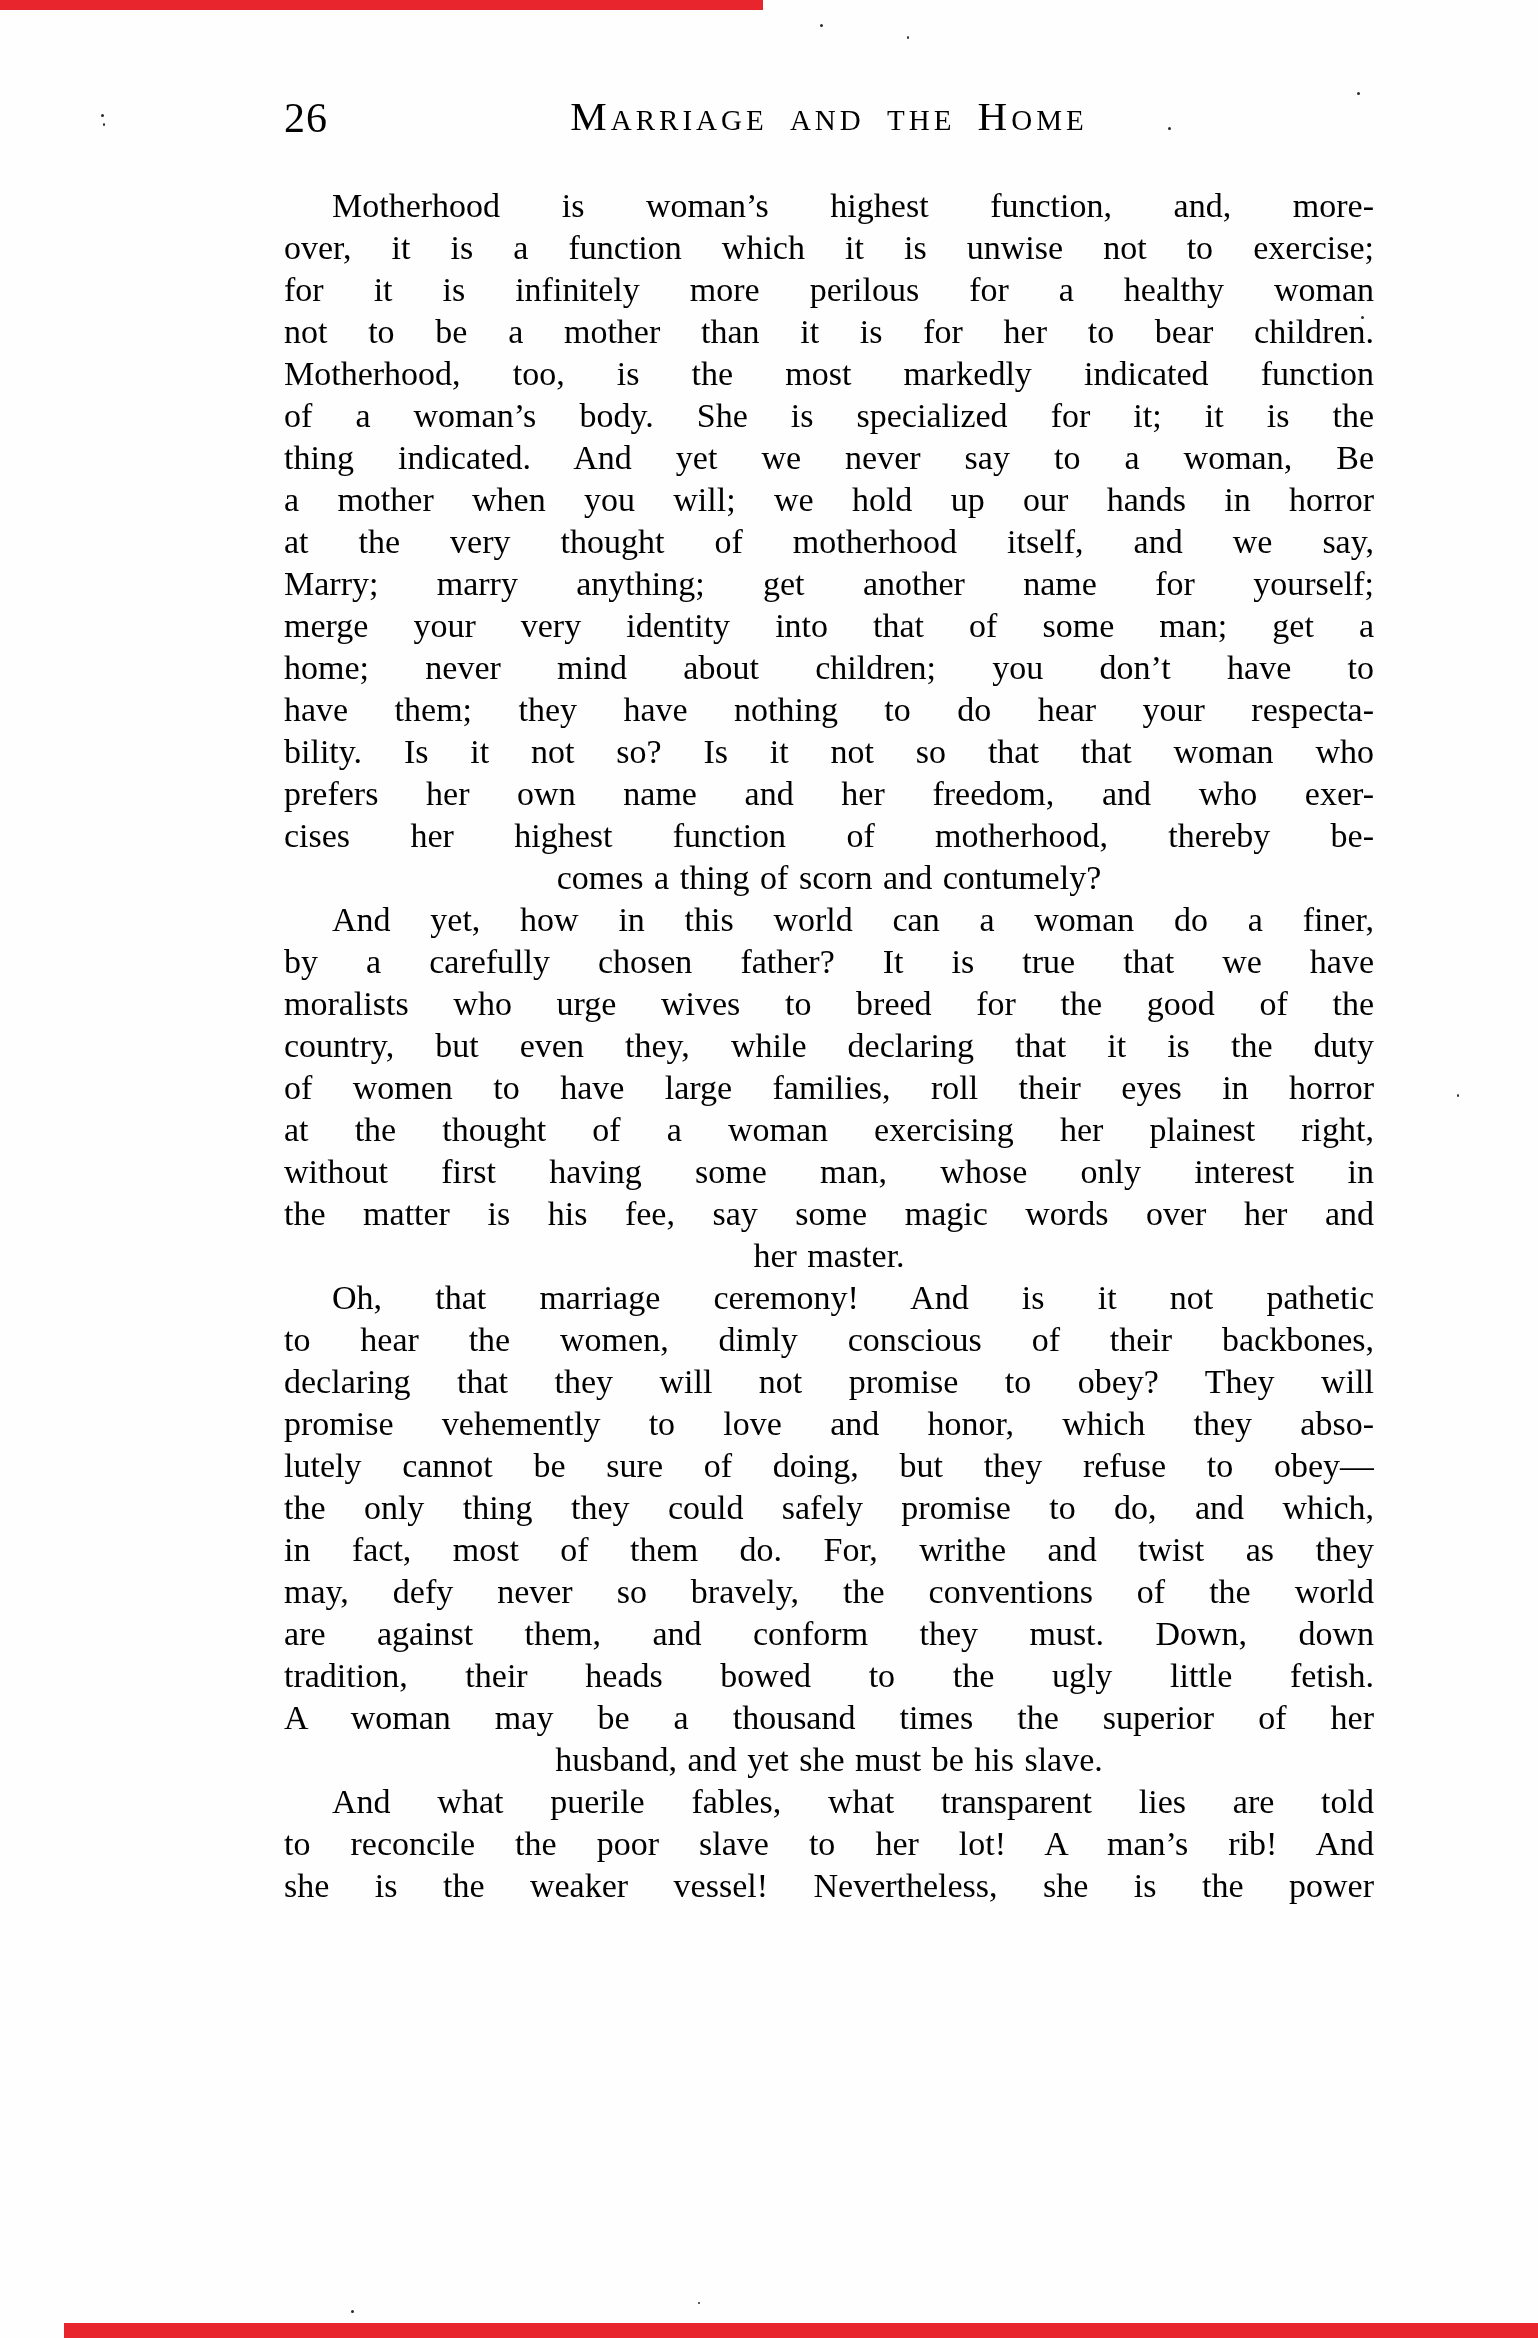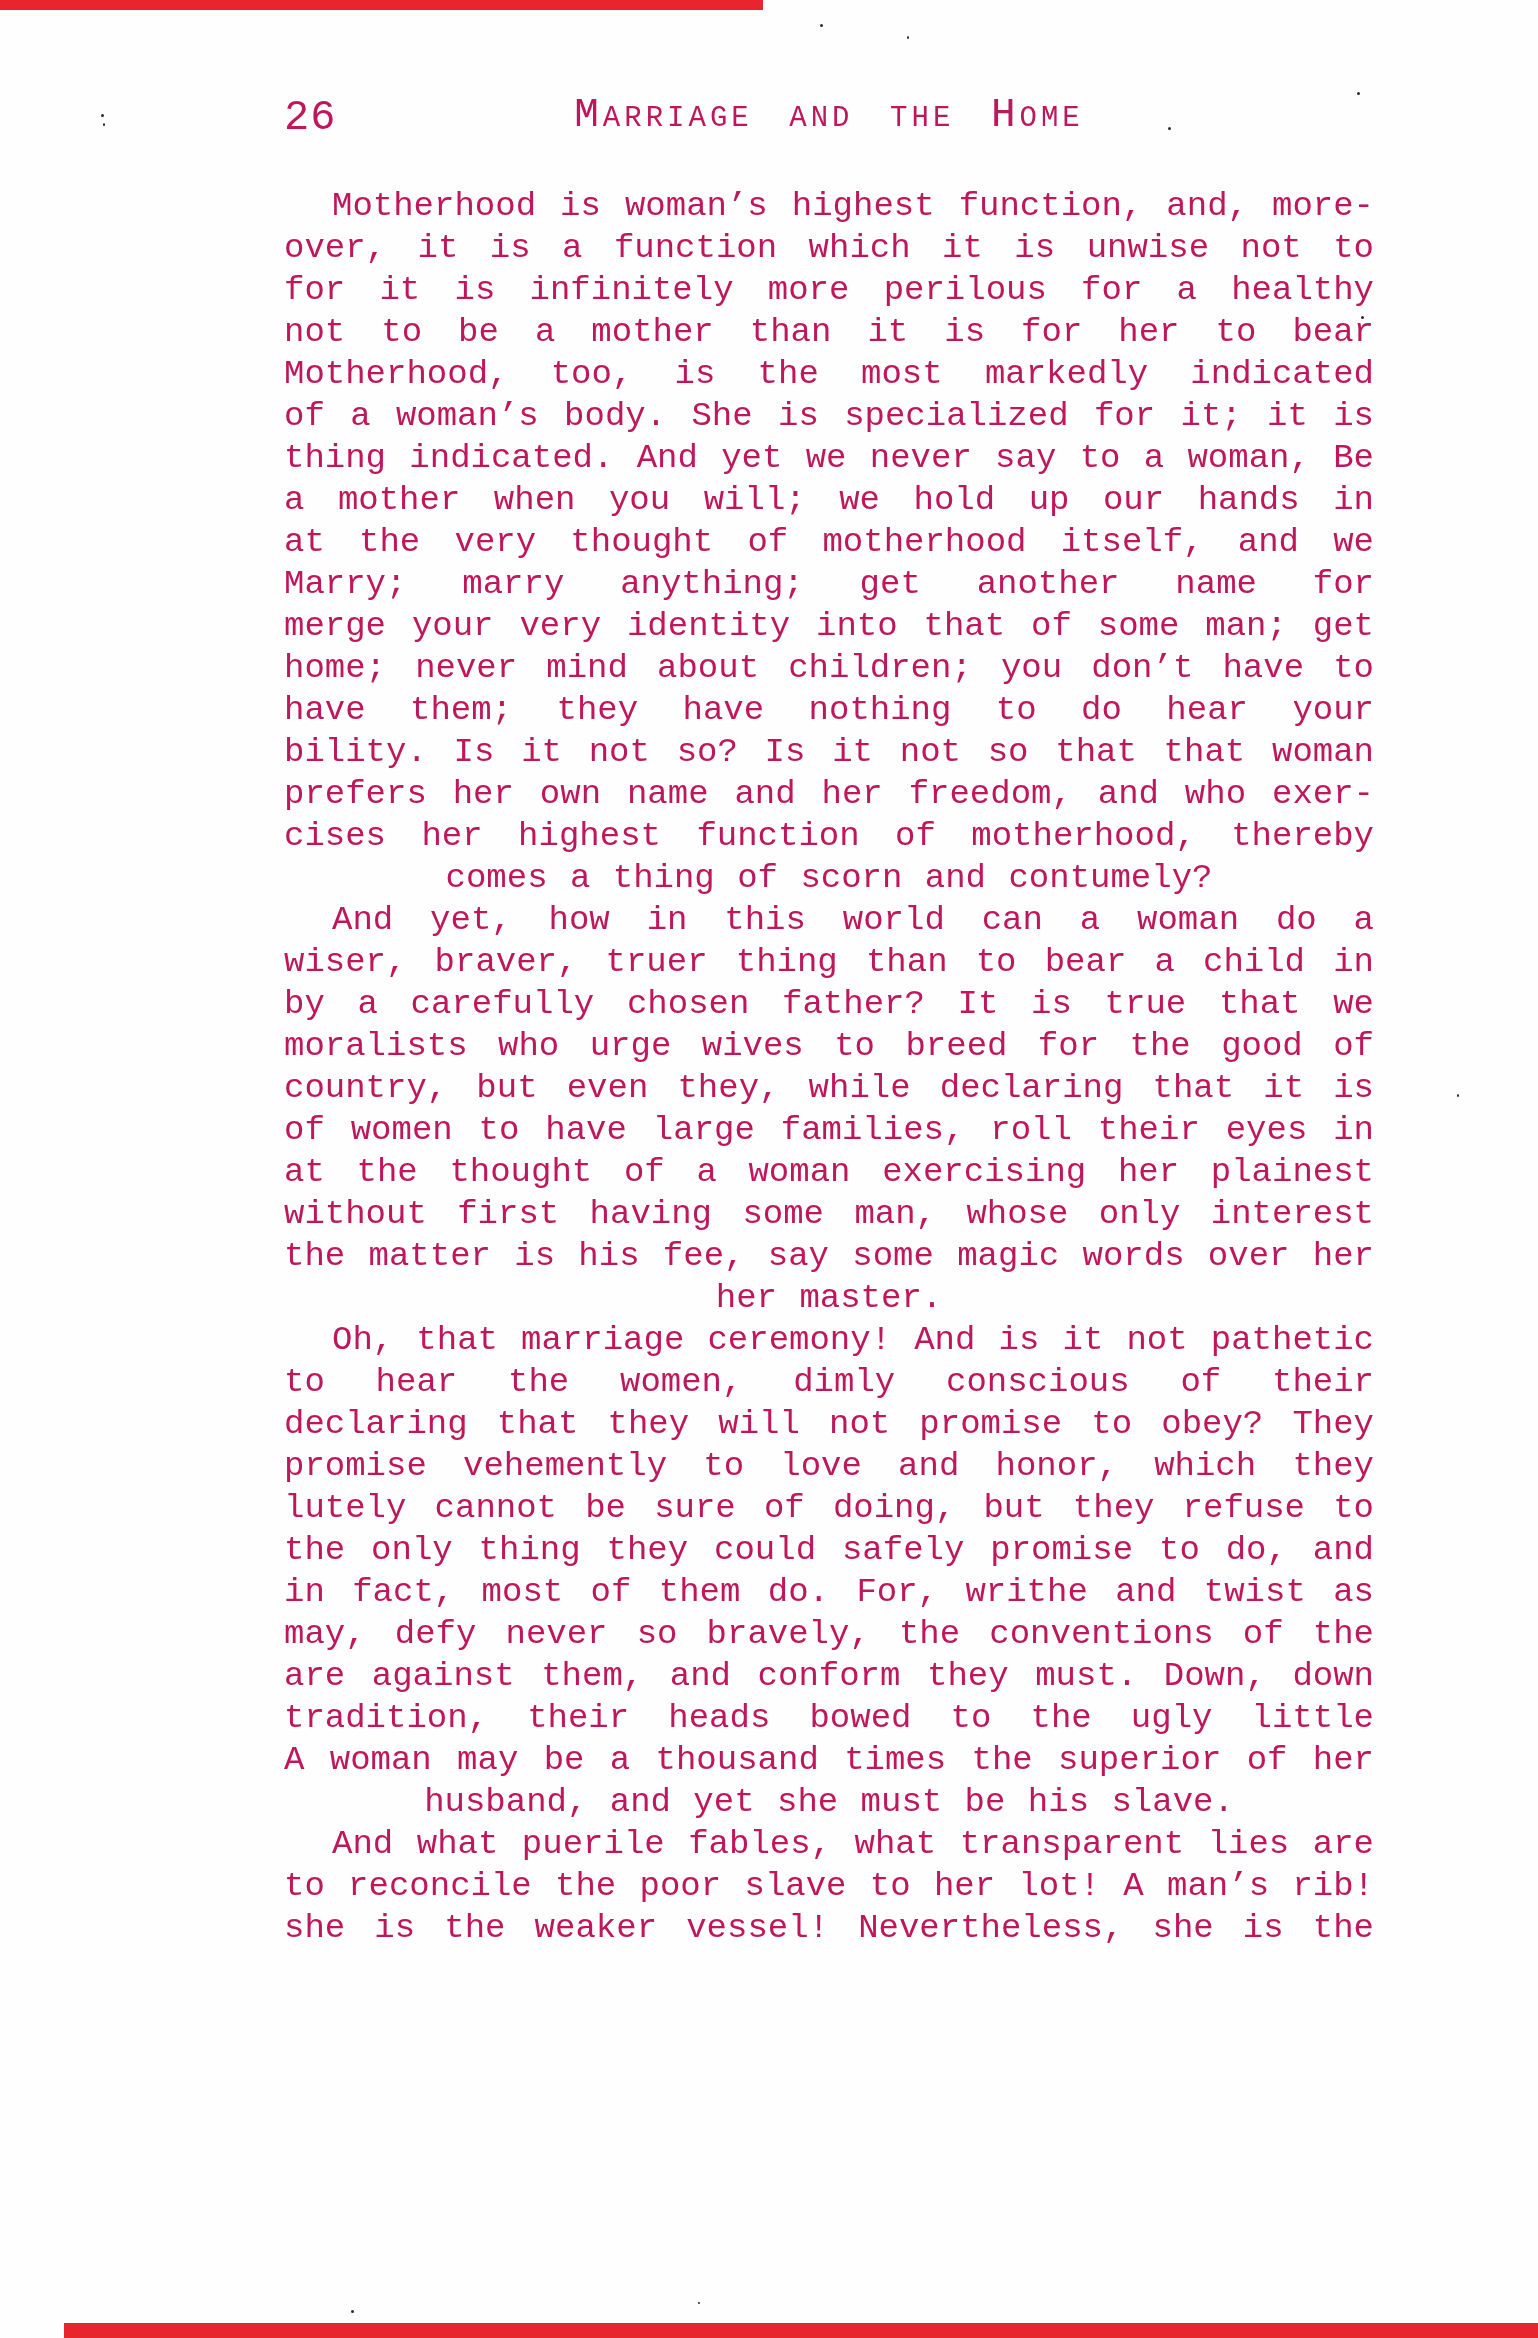--- a/index.html
+++ b/index.html
@@ -3,22 +3,22 @@
 <meta charset="utf-8">
 <style>
   html, body { margin: 0; padding: 0; background: #ffffff; }
 
   .page {
     position: relative;
     width: 1538px;
     height: 2338px;
     background: #fefefe;
     overflow: hidden;
-    font-family: Liberation Mono, monospace;
-    color: #be185d;
+    font-family: Liberation Serif, serif;
+    color: #000000;
   }
 
   
   .scan-strip { position: absolute; }
   .scan-strip.top    { left: 0;    top: 0;      width: 763px;  height: 10px; }
   .scan-strip.bottom { left: 64px; top: 2323px; width: 1474px; height: 15px; }
 
   
   .header-row {
     position: absolute;
@@ -103,21 +103,20 @@
       <div class="line">at the very thought of motherhood itself, and we say,</div>
       <div class="line">Marry; marry anything; get another name for yourself;</div>
       <div class="line">merge your very identity into that of some man; get a</div>
       <div class="line">home; never mind about children; you don’t have to</div>
       <div class="line">have them; they have nothing to do hear your respecta-</div>
       <div class="line">bility.  Is it not so?  Is it not so that that woman who</div>
       <div class="line">prefers her own name and her freedom, and who exer-</div>
       <div class="line">cises her highest function of motherhood, thereby be-</div>
       <div class="line end">comes a thing of scorn and contumely?</div>
       <div class="line indent">And yet, how in this world can a woman do a finer,</div>
-      <div class="line">wiser, braver, truer thing than to bear a child in freedom</div>
       <div class="line">by a carefully chosen father?  It is true that we have</div>
       <div class="line">moralists who urge wives to breed for the good of the</div>
       <div class="line">country, but even they, while declaring that it is the duty</div>
       <div class="line">of women to have large families, roll their eyes in horror</div>
       <div class="line">at the thought of a woman exercising her plainest right,</div>
       <div class="line">without first having some man, whose only interest in</div>
       <div class="line">the matter is his fee, say some magic words over her and</div>
       <div class="line end">her master.</div>
       <div class="line indent">Oh, that marriage ceremony!  And is it not pathetic</div>
       <div class="line">to hear the women, dimly conscious of their backbones,</div>

